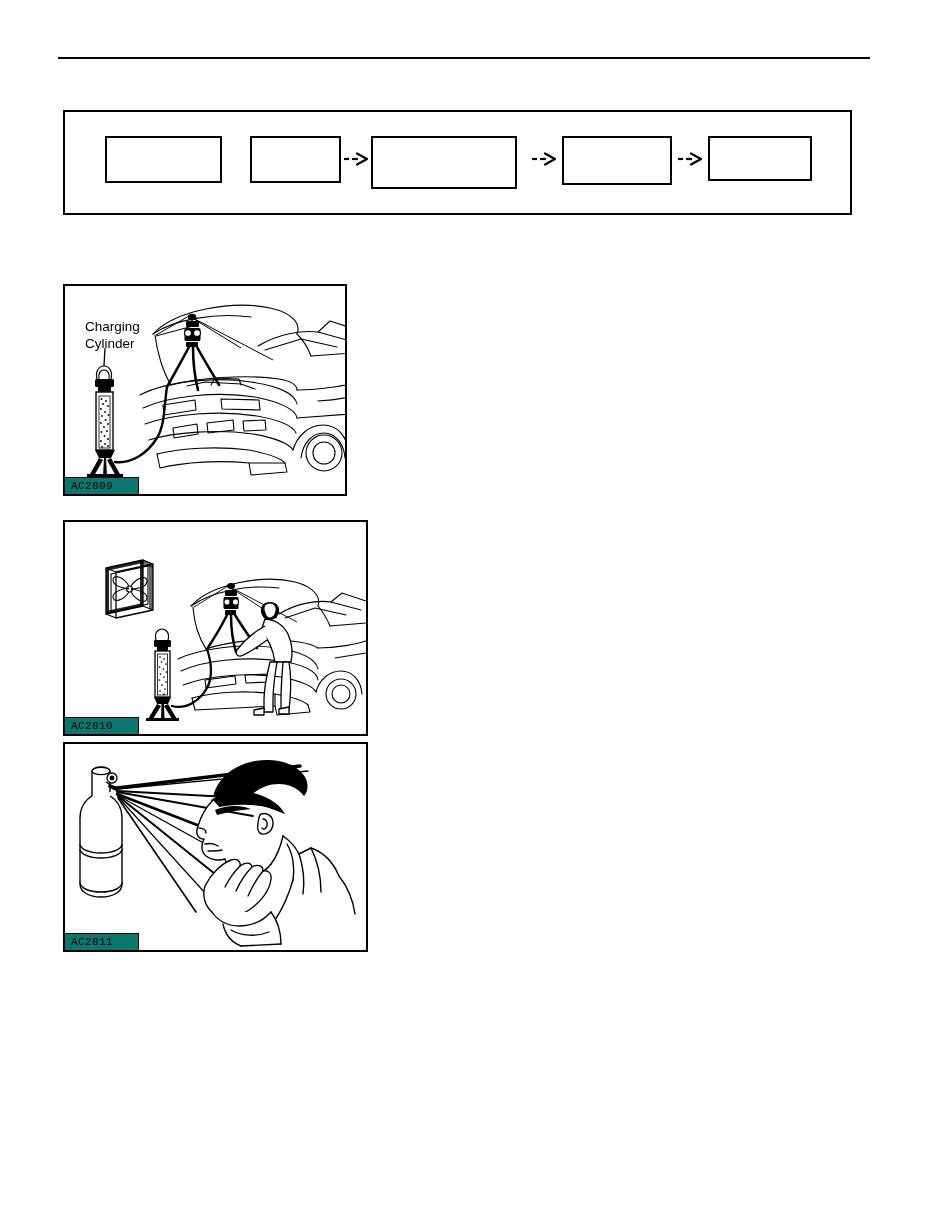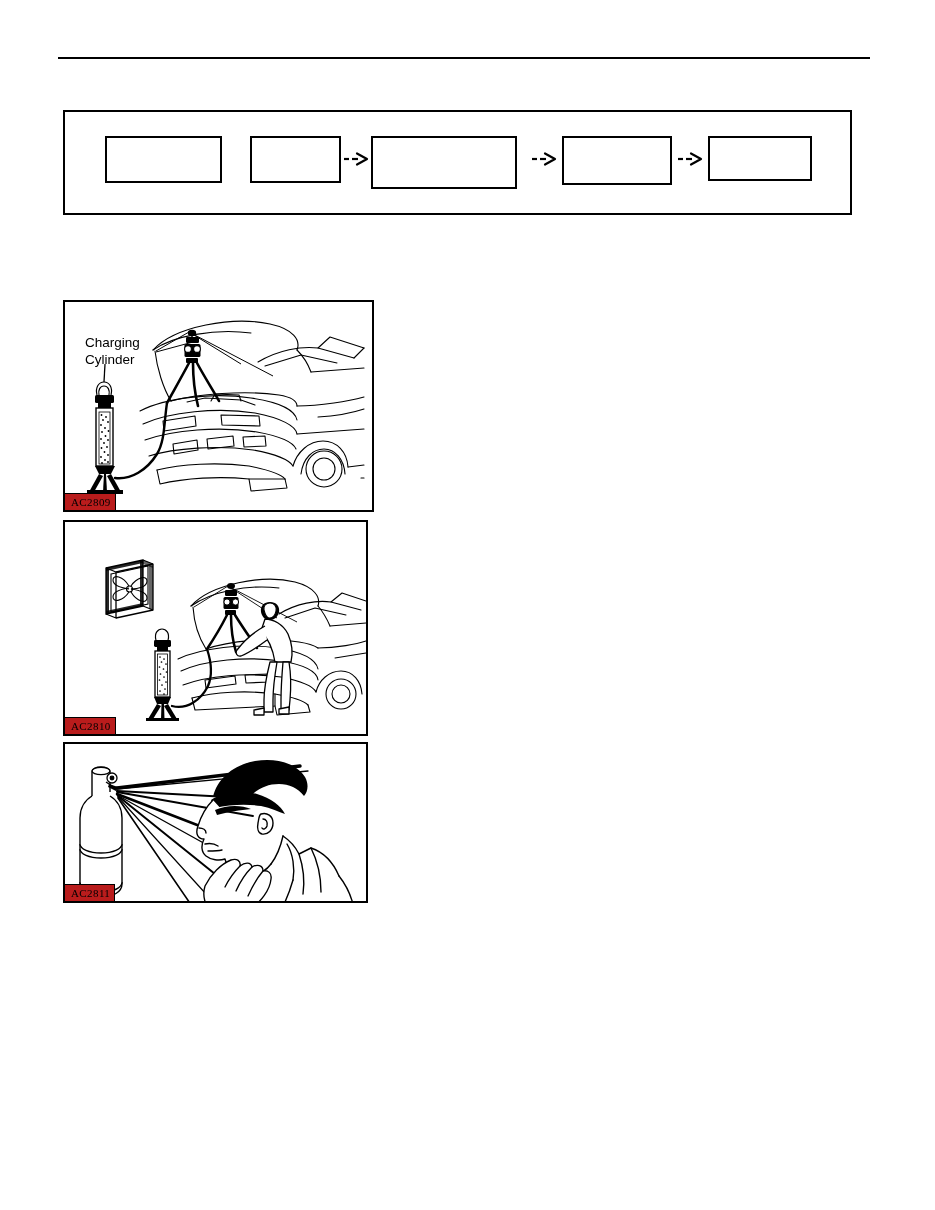--- a/index.html
+++ b/index.html
@@ -73,25 +73,25 @@
     overflow: hidden;
   }
   .panel svg { display: block; }
 
   .fig-id {
     position: absolute;
     left: 0;
     bottom: 0;
     border-top: 1.5px solid #000;
     border-right: 1.5px solid #000;
-    padding: 2px 4px 2px 6px;
+    padding: 2px 25px 2px 6px;
     font-size: 11px;
     letter-spacing: 0.4px;
-    font-family: Liberation Serif, serif;
-    background: #b91c1c;
+    font-family: Liberation Mono, monospace;
+    background: #0f766e;
   }
 
   .callout-text {
     position: absolute;
     font-size: 13.5px;
     line-height: 1.25;
     white-space: pre-line;
     font-family: "Liberation Sans", sans-serif;
   }
 </style>
@@ -120,21 +120,21 @@
           <path d="M14 1.5 L24 7 L14 12.5" stroke="#000" stroke-width="2.2" fill="none" stroke-linecap="round" stroke-linejoin="round"></path>
         </svg>
         <svg class="flow-arrow" viewBox="0 0 26 14" style="left: 612px;">
           <path d="M1 7 L6 7" stroke="#000" stroke-width="2.2" stroke-linecap="butt"></path>
           <path d="M9 7 L15 7" stroke="#000" stroke-width="2.2" stroke-linecap="butt"></path>
           <path d="M14 1.5 L24 7 L14 12.5" stroke="#000" stroke-width="2.2" fill="none" stroke-linecap="round" stroke-linejoin="round"></path>
         </svg>
       </div>
   </div>
 
-  <div class="panel" id="panel-0" style="left:63px; top:300px; width:311px; height:212px;">
+  <div class="panel" id="panel-0" style="left:63px; top:284px; width:284px; height:212px;">
     <svg width="301" height="208" viewBox="0 0 301 208">
       <g fill="none" stroke="#000" stroke-width="1.1" stroke-linecap="round" stroke-linejoin="round">
 
         <path d="M88 48 C110 24 168 14 205 22 C228 27 236 38 232 48"></path>
         <path d="M88 48 C108 34 150 26 186 31"></path>
         <path d="M232 48 C238 54 243 62 246 70"></path>
 
         <path d="M90 49 C92 66 98 86 106 99"></path>
 
         <path d="M193 60 C213 48 236 44 253 46 L289 56"></path>
@@ -396,21 +396,21 @@
 
           <path d="M199 186 L199 193 L189 193 L189 188 Z"></path>
           <path d="M224 185 L224 192 L214 192 L214 187 Z"></path>
         </g>
       </g>
     </svg>
 
     <div class="fig-id">AC2810</div>
   </div>
 
-  <div class="panel" id="panel-2" style="left:63px; top:742px; width:305px; height:161px;">
+  <div class="panel" id="panel-2" style="left:63px; top:742px; width:305px; height:210px;">
     <svg width="301" height="206" viewBox="0 0 301 206">
 
       <g>
         <g fill="#fff" stroke="#000" stroke-width="1.4" stroke-linejoin="round">
 
           <path d="M27 55 L27 28 C27 25 31 23 36 23 C41 23 45 25 45 28 L45 48"></path>
           <ellipse cx="36" cy="27" rx="9" ry="3.6"></ellipse>
 
           <path d="M27 52 C20 56 15 64 15 74 L15 140 C15 148 24 153 36 153 C48 153 57 148 57 140 L57 74 C57 64 52 56 45 52"></path>
 

